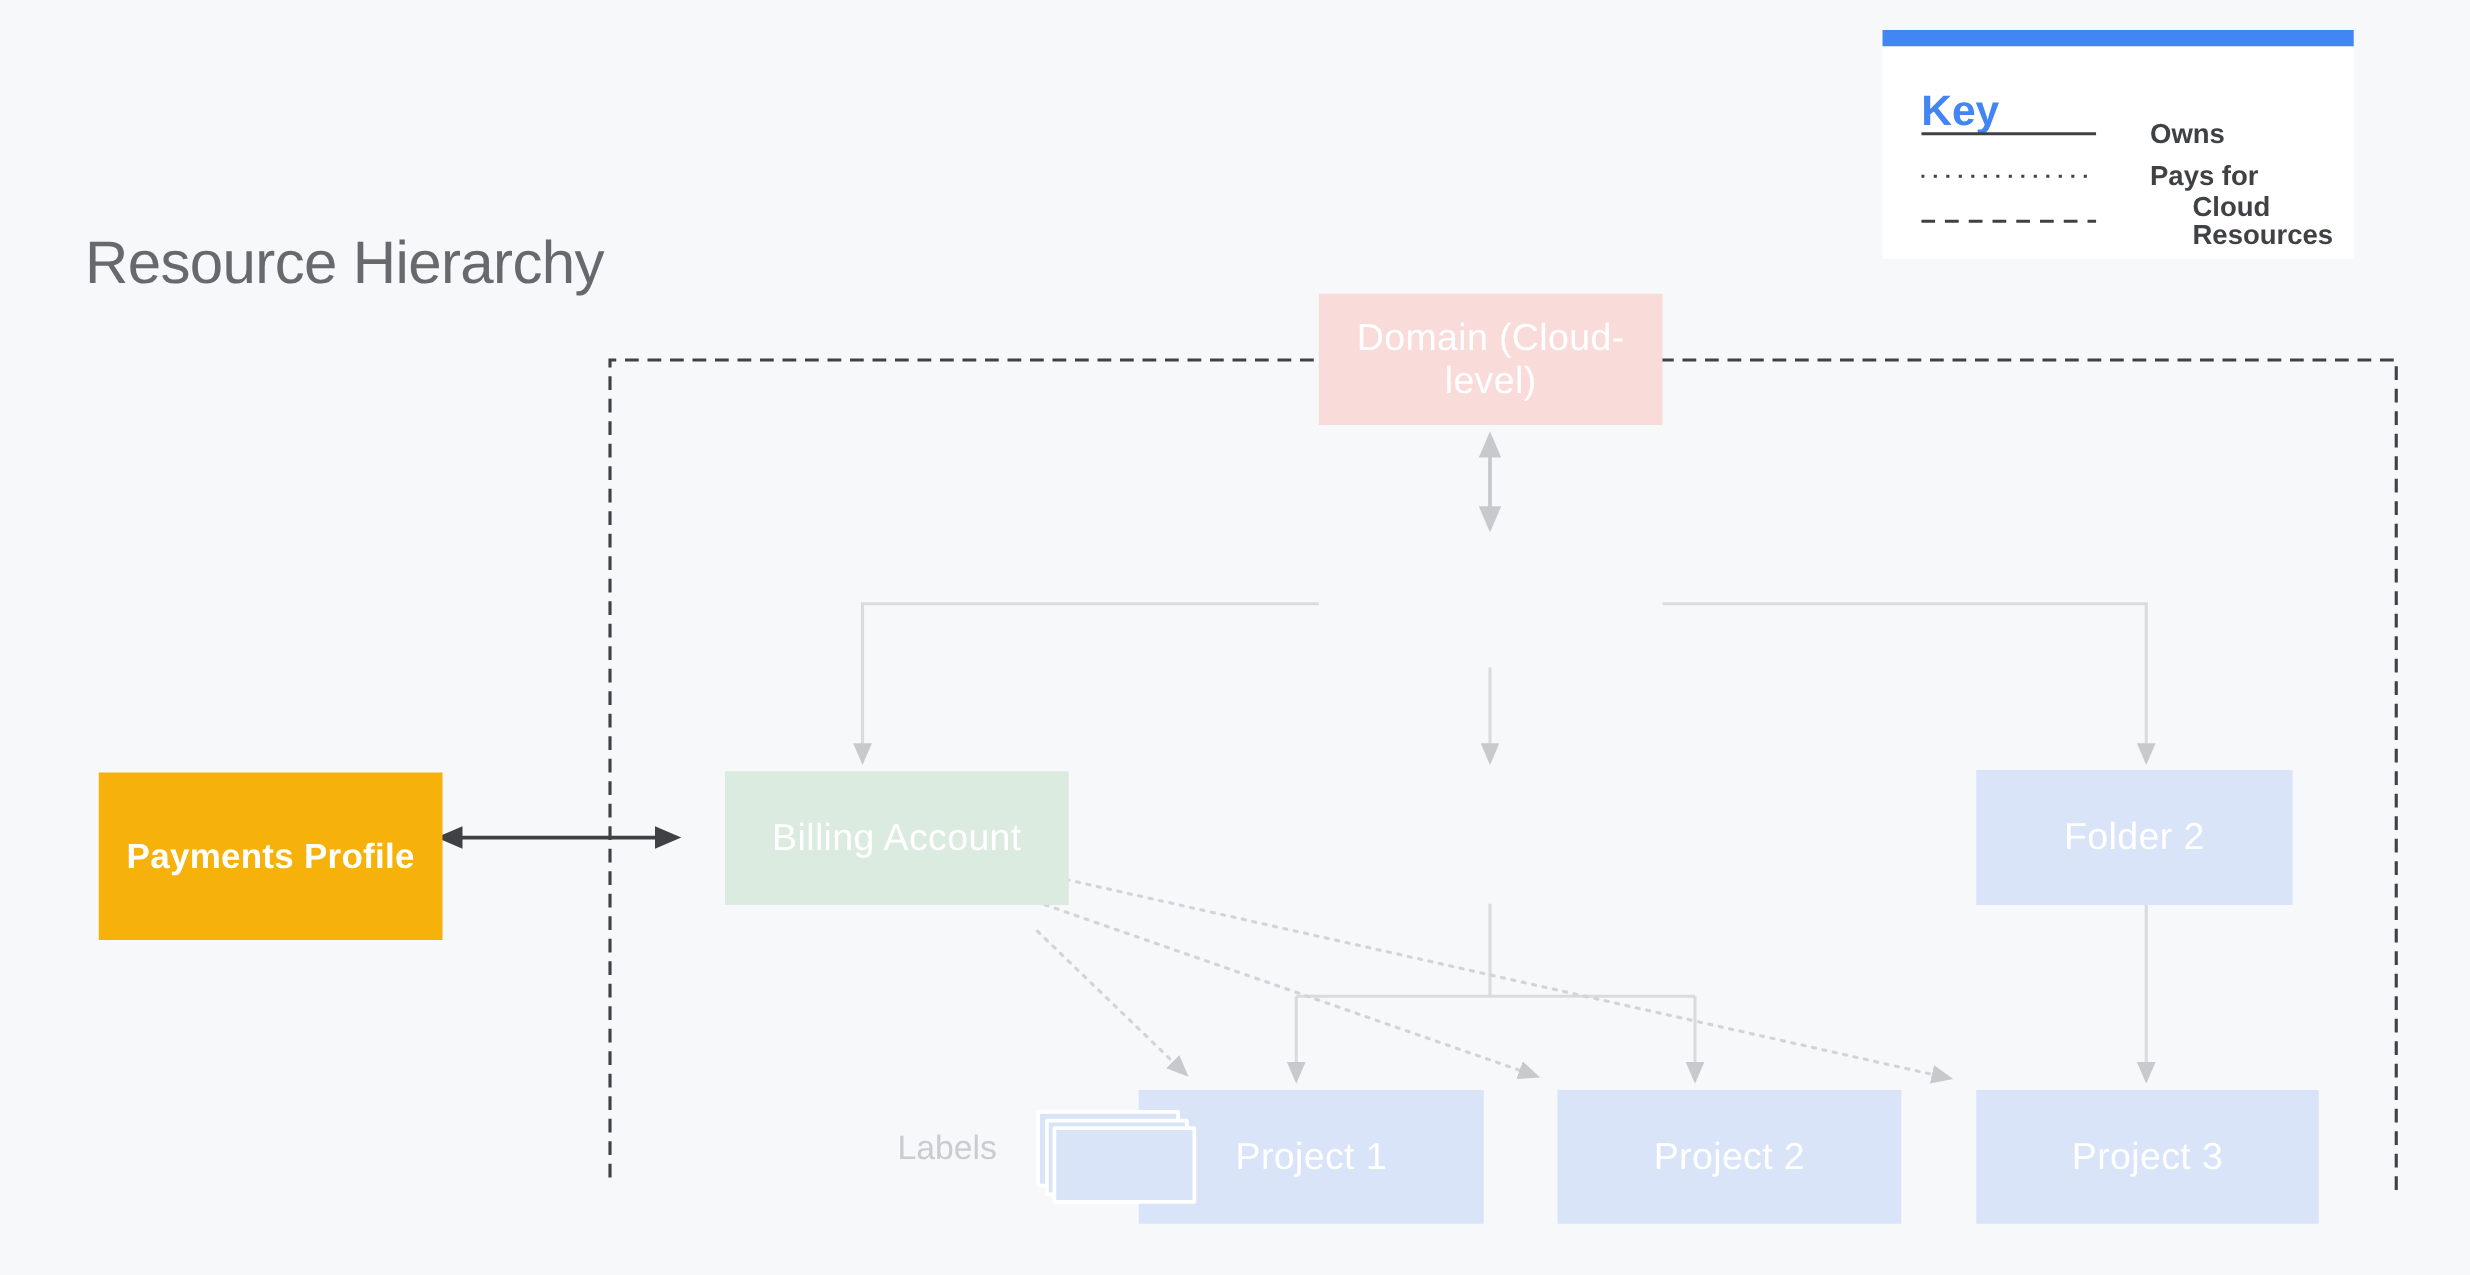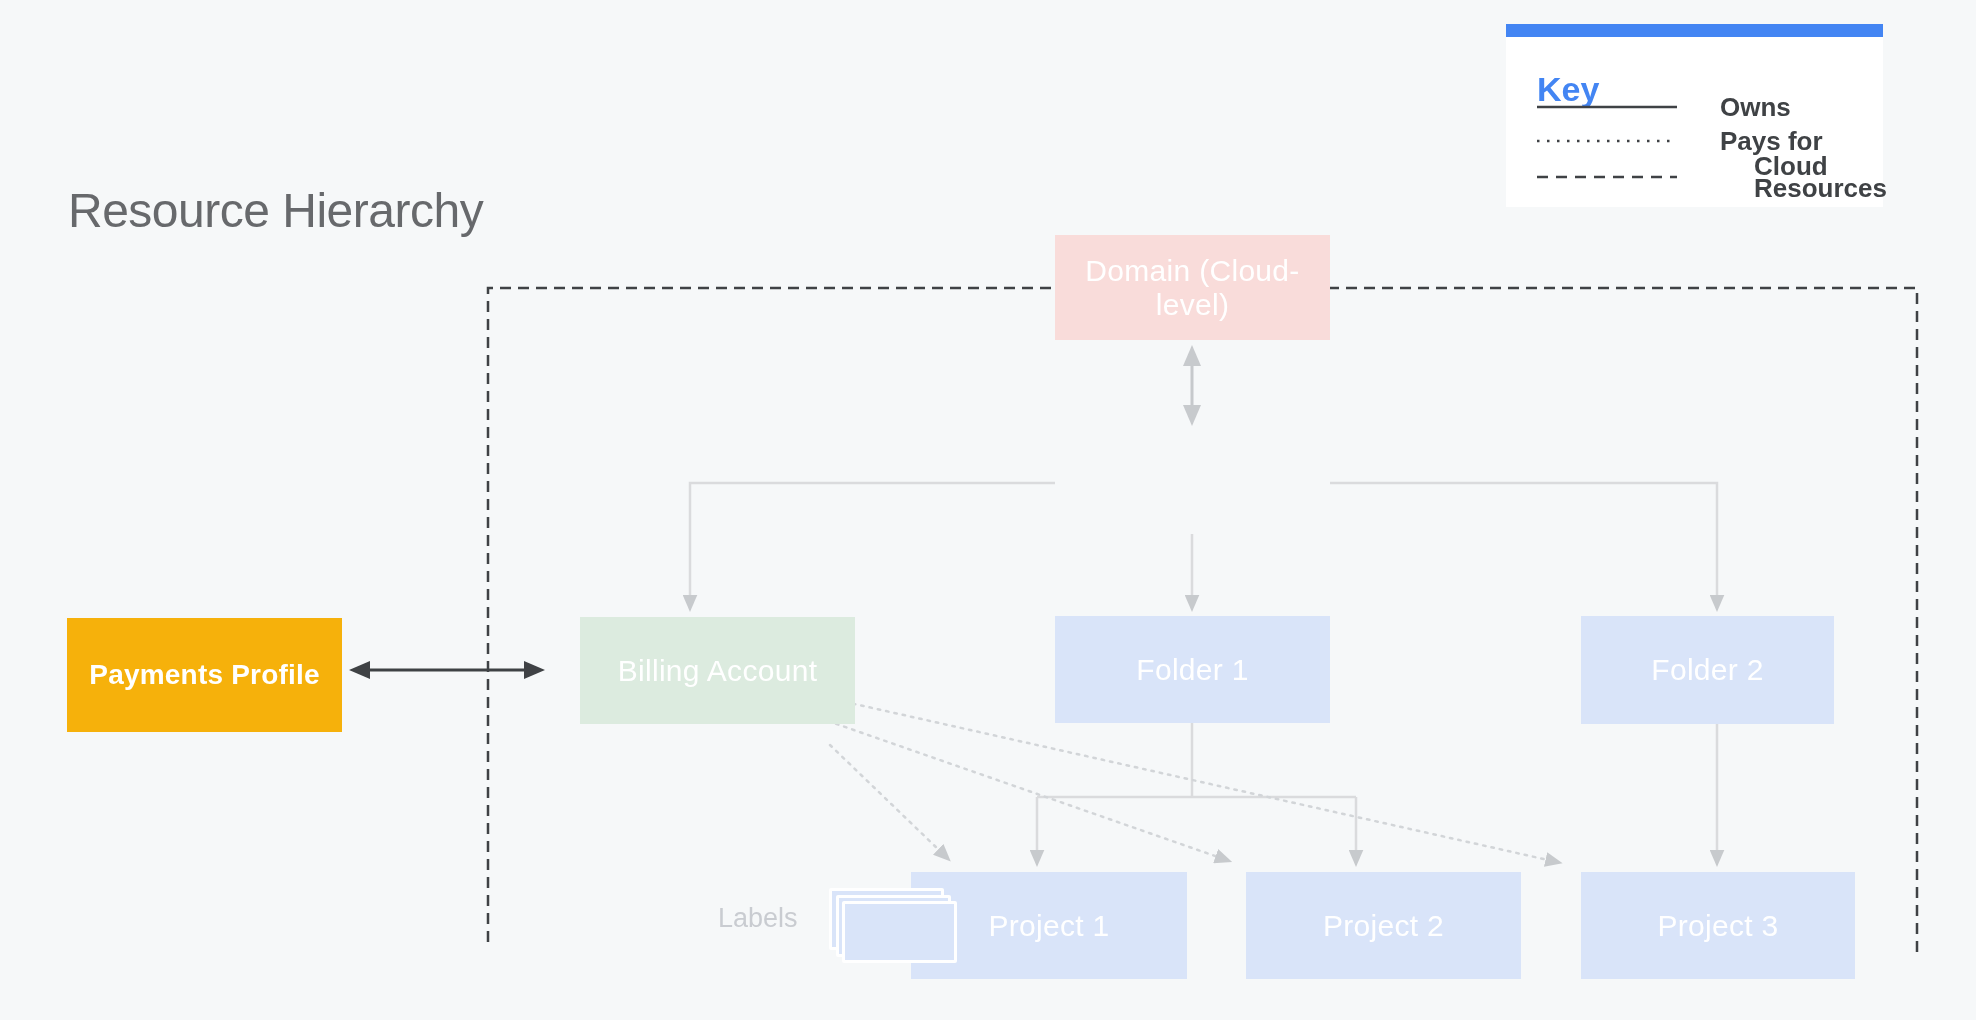--- a/index.html
+++ b/index.html
@@ -26,21 +26,21 @@
   .labels-caption{position:absolute;left:718px;top:903px;font-size:27px;color:var(--labels-text);z-index:2;}
 
   .cards-icon{position:absolute;left:829px;top:888px;width:132px;height:80px;z-index:3;}
   .cards-icon .card{position:absolute;width:115px;height:62px;background:var(--node-blue);
     border:3px solid #ffffff;border-radius:2px;box-sizing:border-box;}
 
   .key-box{position:absolute;left:1506px;top:24px;width:377px;height:183px;background:#ffffff;z-index:4;}
   .key-bar{position:absolute;left:0;top:0;width:100%;height:13px;background:var(--accent-blue);}
   .key-title{position:absolute;left:31px;top:46px;font-size:34px;font-weight:bold;color:var(--accent-blue);}
   .key-sample{position:absolute;left:31px;width:140px;height:6px;}
-  .key-label{position:absolute;left:214px;font-size:26px;font-weight:bold;color:var(--legend-text);
+  .key-label{position:absolute;left:214px;font-size:22px;font-weight:bold;color:var(--legend-text);
     line-height:22px;width:150px;}
   .ks-solid{top:80px;} .kl-solid{top:72px;}
   .ks-dotted{top:114px;} .kl-dotted{top:106px;}
   .ks-dashed{top:150px;} .kl-dashed{top:131px;margin-left:34px;}
 
   .conn{fill:none;}
   .conn.light{stroke:var(--light-line);stroke-width:2.5;}
   .conn.dotted{stroke:var(--dotted-line);stroke-width:2.5;stroke-dasharray:2.5 6;stroke-linecap:round;}
   .conn.dashed-boundary{stroke:var(--dark-line);stroke-width:2.5;stroke-dasharray:11 7;}
   .conn.dark{stroke:var(--dark-line);stroke-width:3;}
@@ -82,26 +82,25 @@
     <path class="conn dotted" d="M828 721 L1218 857" marker-end="url(#mLight)"></path>
     <path class="conn dotted" d="M828 698 L1548 860" marker-end="url(#mLight)"></path>
 
     <path class="conn dark" d="M367 670 L527 670" marker-start="url(#mDark)" marker-end="url(#mDark)"></path>
   </svg>
 
   <div class="page-title">Resource Hierarchy</div>
 
   <div class="node red" style="left:1055px;top:235px;width:275px;height:105px;">Domain (Cloud-level)</div>
   <div class="node green" style="left:580px;top:617px;width:275px;height:107px;">Billing Account</div>
-  <div class="node blue" style="left:1055px;top:616px;width:275px;height:107px;">Folder 1</div>
   <div class="node blue" style="left:1581px;top:616px;width:253px;height:108px;">Folder 2</div>
   <div class="node blue" style="left:911px;top:872px;width:276px;height:107px;">Project 1</div>
   <div class="node blue" style="left:1246px;top:872px;width:275px;height:107px;">Project 2</div>
   <div class="node blue" style="left:1581px;top:872px;width:274px;height:107px;">Project 3</div>
-  <div class="node yellow" style="left:67px;top:618px;width:275px;height:114px;">Payments Profile</div>
+  <div class="node yellow" style="left:79px;top:618px;width:275px;height:134px;">Payments Profile</div>
 
   <div class="labels-caption">Labels</div>
   <div class="cards-icon">
     <div class="card" style="left:0;top:0;"></div>
     <div class="card" style="left:7px;top:7px;"></div>
     <div class="card" style="left:13px;top:13px;"></div>
   </div>
 
   <div class="key-box">
     <div class="key-bar"></div>

